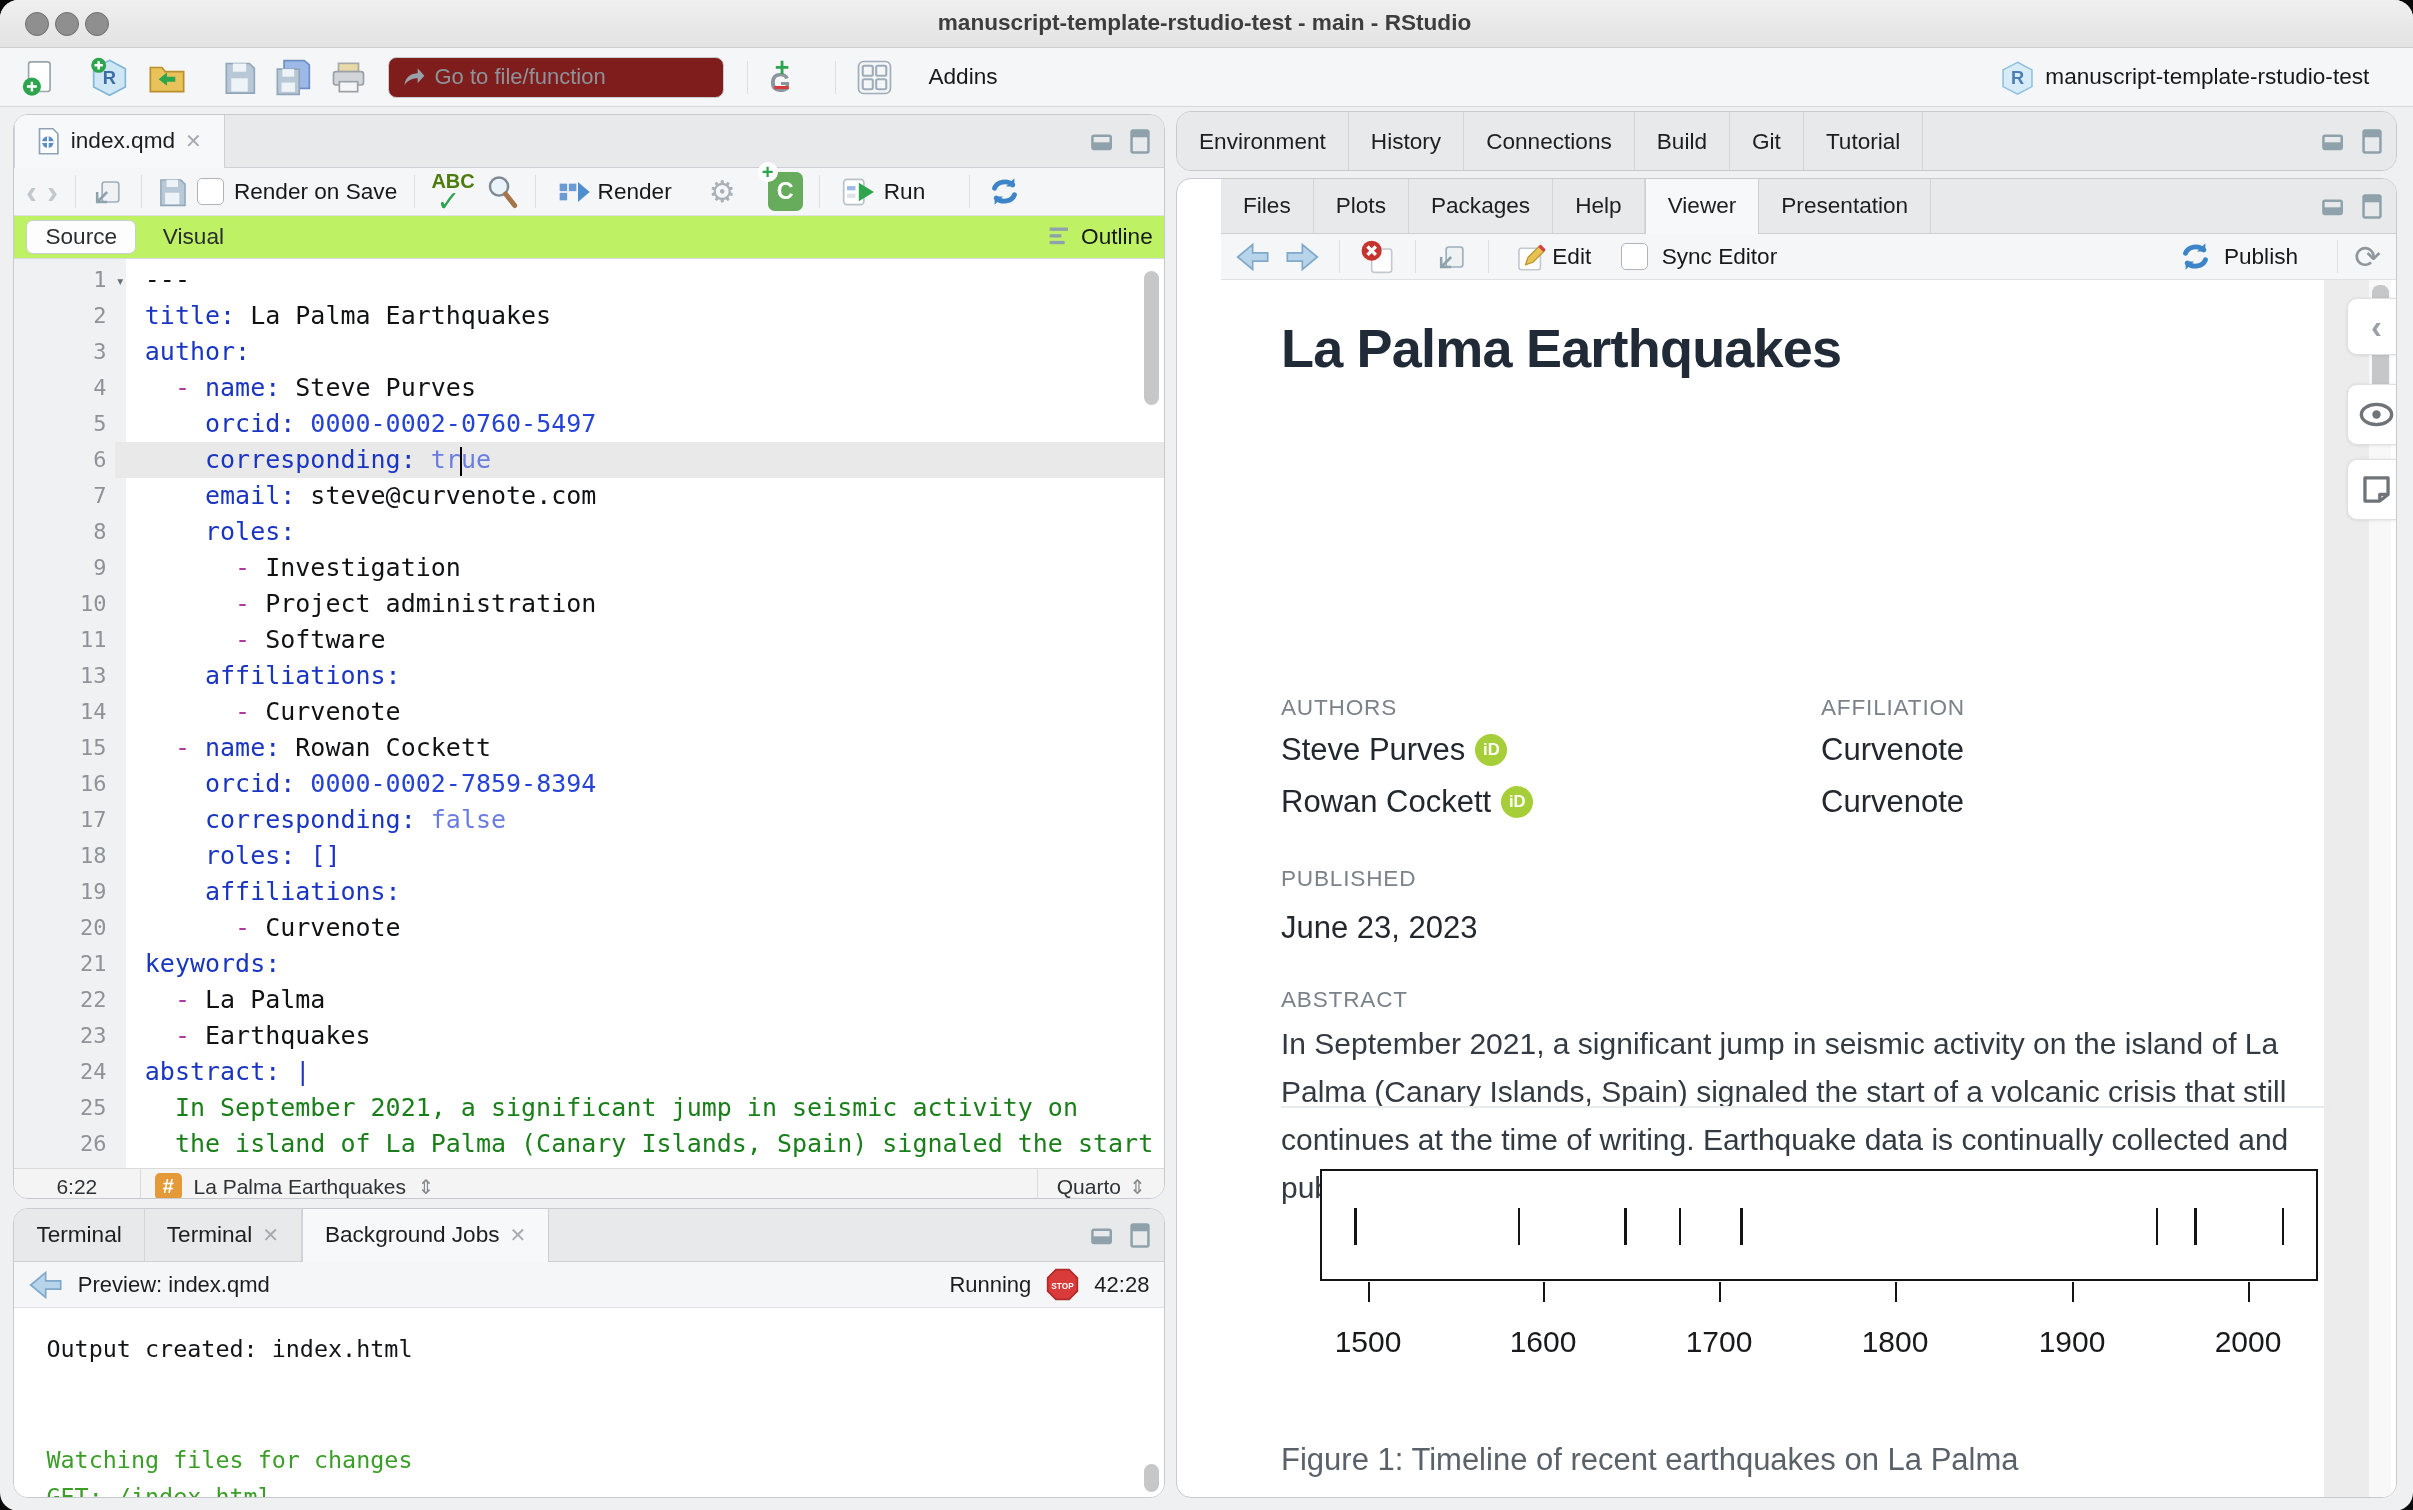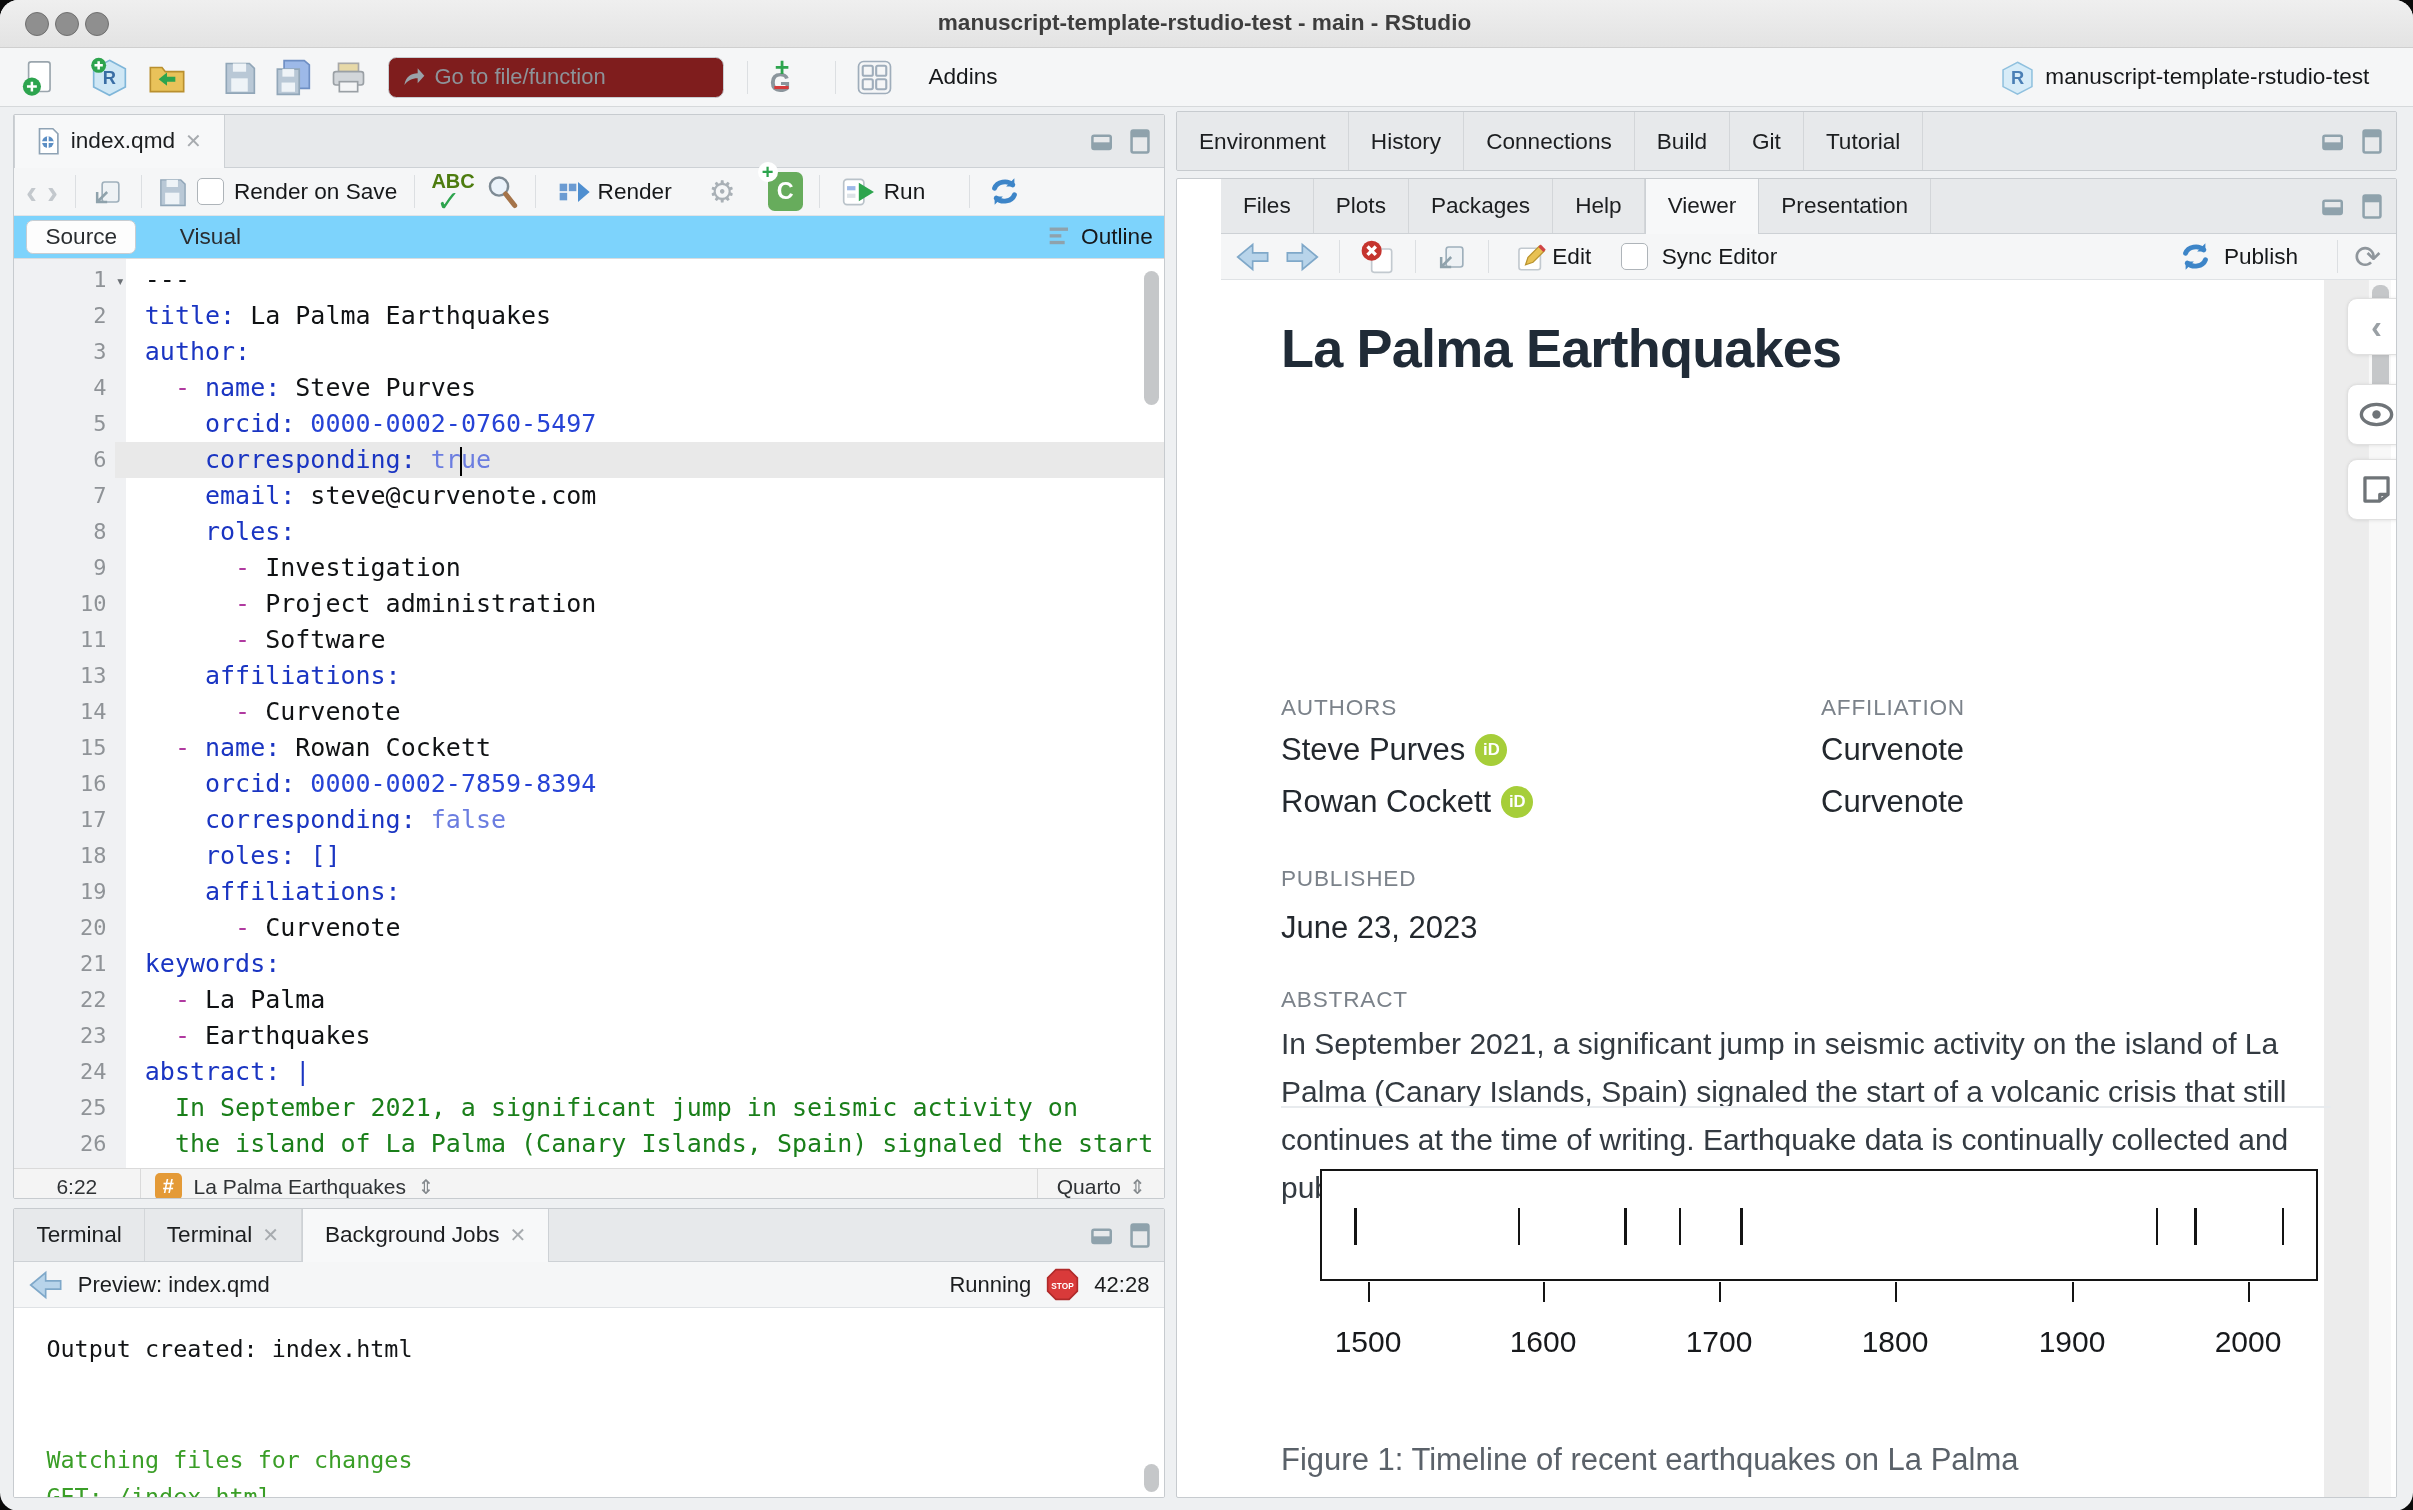--- a/index.html
+++ b/index.html
@@ -20,36 +20,36 @@
   .gotobox{display:flex;align-items:center;gap:8.4px;width:310px;height:39px;background:#7f1d1d;border:0.8px solid #c9ced2;border-radius:8.4px;padding:0 11.7px;margin:0 8.4px;}
   .gotobox .ph{color:#8d9399;font-size:22px;}
   .giticon{position:relative;width:30px;height:39px;}
   .giticon .gp{position:absolute;left:6.7px;top:-5px;color:#2da44e;font-size:25px;font-weight:bold;}
   .giticon .gm{position:absolute;left:5px;top:13.4px;color:#d43b3b;font-size:28.5px;font-weight:bold;}
   .giticon .gl{position:absolute;left:1.7px;top:10px;color:#8b959c;font-size:27px;font-weight:bold;}
   .ui-label{font-size:22.6px;color:#16181a;}
   .proj{margin-left:auto;display:flex;align-items:center;gap:10px;}
 
   
-  .pane{position:absolute;background:#fff;border:0.8px solid #c7cbcf;border-radius:2px;overflow:hidden;box-sizing:border-box;}
+  .pane{position:absolute;background:#fff;border:0.8px solid #c7cbcf;border-radius:15px;overflow:hidden;box-sizing:border-box;}
   #editor-pane{left:13.4px;top:114px;width:1152px;height:1085px;}
   #console-pane{left:13.4px;top:1208px;width:1152px;height:290px;}
   #env-pane{left:1176px;top:111px;width:1221px;height:60px;background:#e7e9eb;}
   #files-pane{left:1176px;top:178px;width:1221px;height:1320px;padding-left:44px;}
 
   .tabbar{display:flex;align-items:stretch;background:#e7e9eb;border-bottom:0.8px solid #cdd1d5;position:relative;}
   .tab{display:flex;align-items:center;gap:10px;padding:0 22px;font-size:22.6px;color:#1c1e20;border-right:0.8px solid #d3d6d9;}
   .tab.active{background:#f7f8f9;border-right:0.8px solid #cdd1d5;border-left:0.8px solid #cdd1d5;margin-bottom:-0.8px;}
   .tab .x{color:#a7abaf;font-size:20px;}
   .winbtns{margin-left:auto;display:flex;align-items:center;gap:11.7px;padding-right:13.4px;}
 
   
   .etabs{height:52px;}
   .etoolbar{height:47px;background:#f5f6f7;border-bottom:0.8px solid #e1e4e7;display:flex;align-items:center;padding:0 11.7px;gap:10px;}
-  .srcbar{height:42px;background:#7dd3fc;border-bottom:0.8px solid #d9dcdf;display:flex;align-items:center;padding:0 11.7px;gap:25px;}
+  .srcbar{height:42px;background:#bef264;border-bottom:0.8px solid #d9dcdf;display:flex;align-items:center;padding:0 11.7px;gap:8px;}
   .srcbtn{font-size:22.6px;color:#2a2d30;padding:3.3px 18.4px;border-radius:6.7px;}
   .srcbtn.on{background:#fdfdfd;border:0.8px solid #c8cdd2;}
   .codewrap{position:relative;height:909px;background:#fff;overflow:hidden;font-family:"DejaVu Sans Mono","Liberation Mono",monospace;}
   .gcol{position:absolute;left:0;top:0;bottom:0;width:112px;background:#f0f1f3;}
   .cline-row{display:flex;height:36px;line-height:36px;white-space:pre;}
   .cline-row .gut{width:92px;padding-right:8.4px;text-align:right;color:#8f9397;font-size:22px;flex:none;position:relative;z-index:2;}
   .cline-row .gut .fold{position:absolute;right:-10px;top:0.8px;color:#6b7075;font-size:15px;}
   .cline-row .src{flex:1;padding-left:30px;font-size:25px;color:#101214;position:relative;z-index:1;}
   .cline-row.cur .src{background:#e9e9e9;}
   .t-key{color:#1a35c2;} .t-num{color:#2643d6;} .t-bool{color:#6b7de0;} .t-dash{color:#b03aa0;} .t-str{color:#1a7f1a;} .t-plain{color:#101214;}

